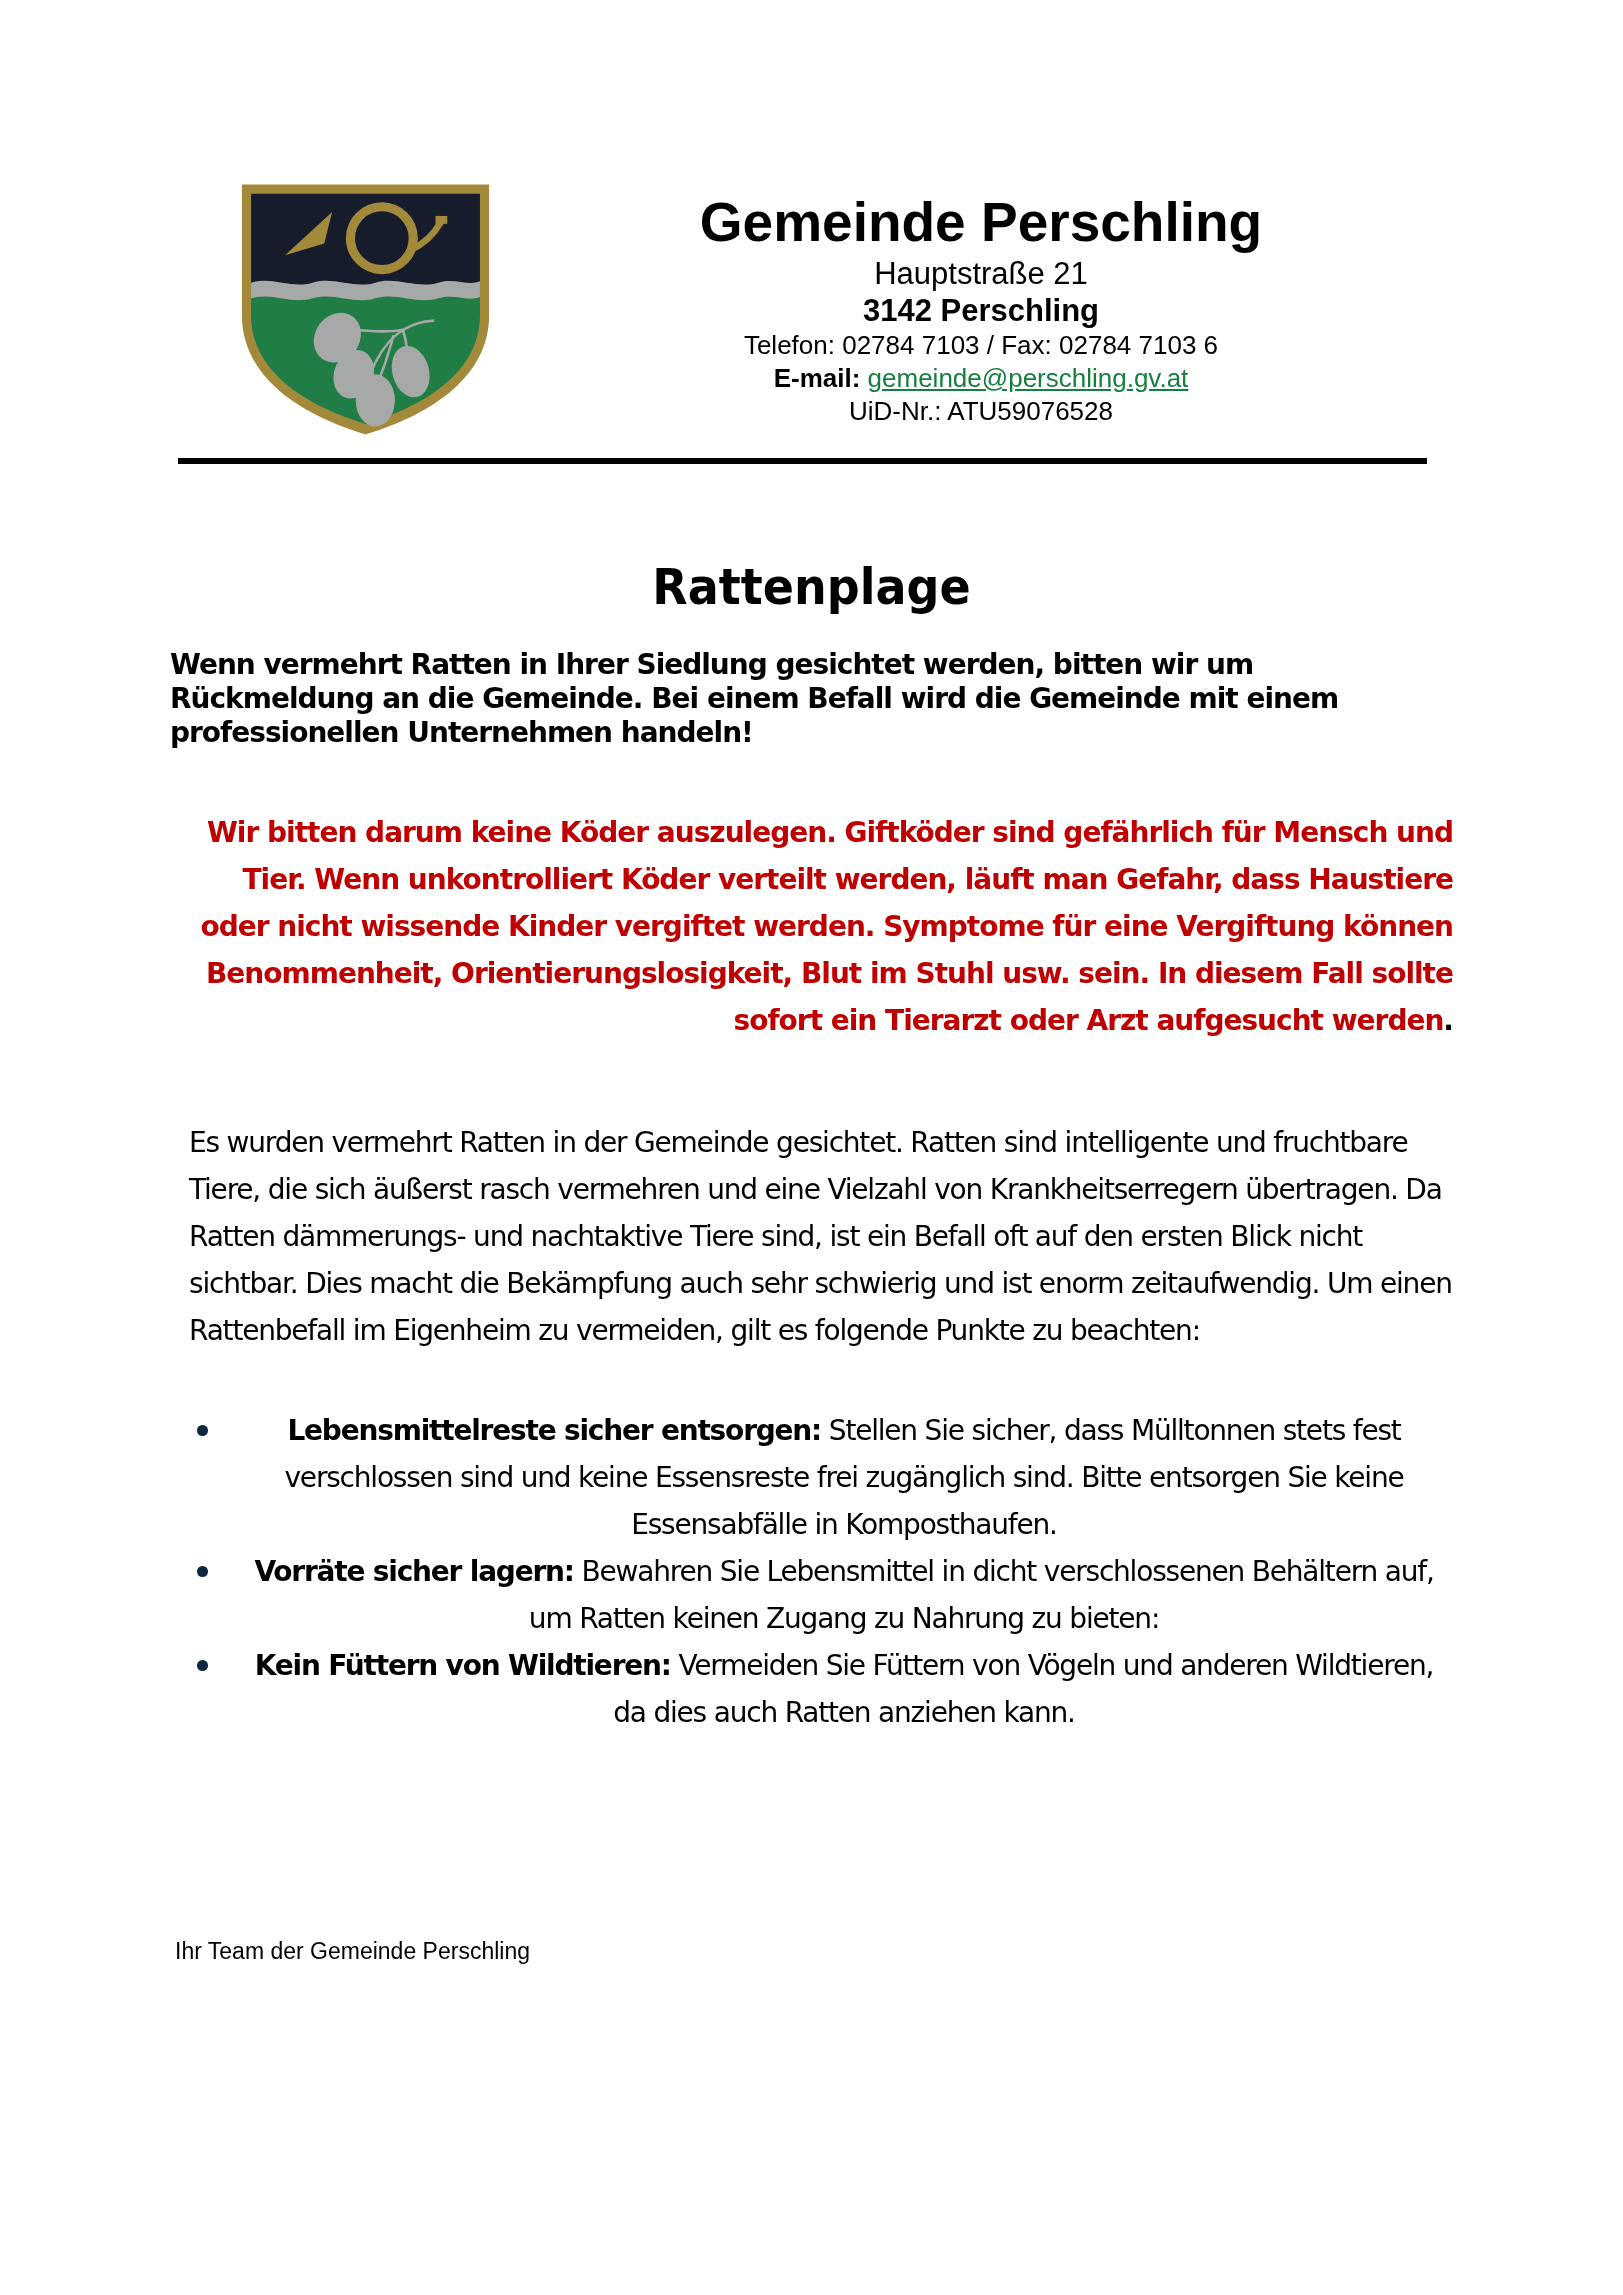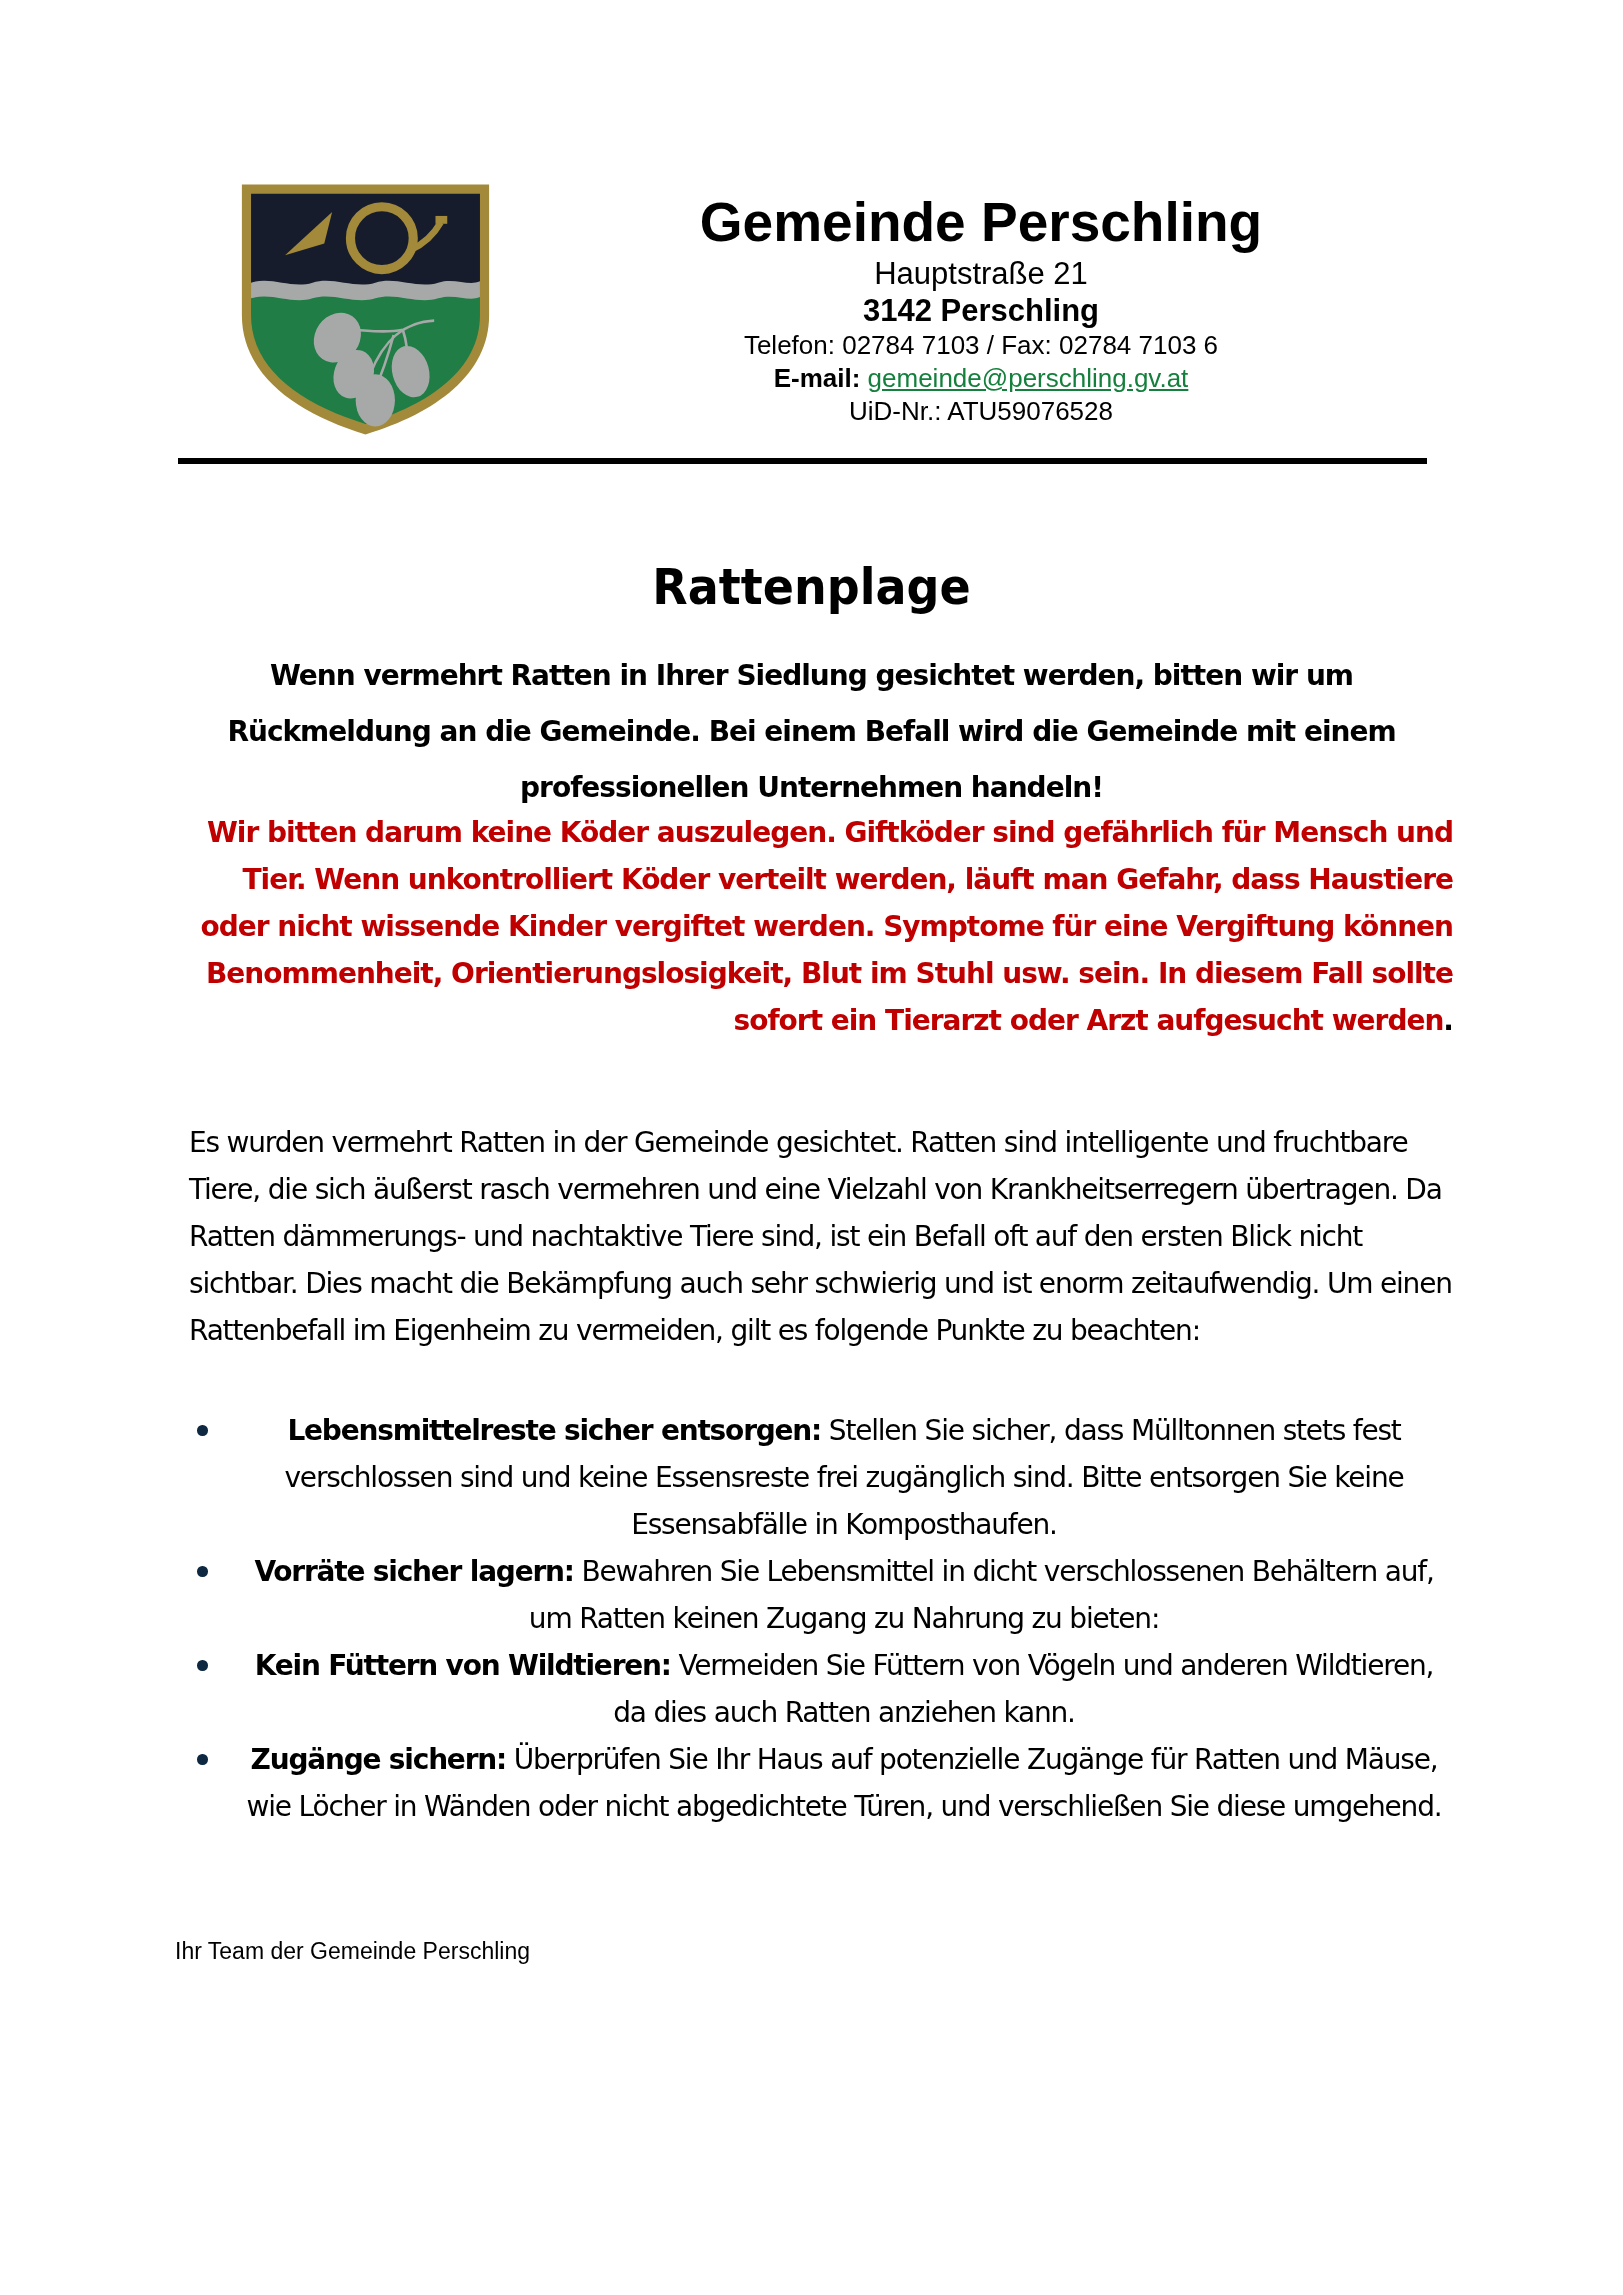--- a/index.html
+++ b/index.html
@@ -7,21 +7,21 @@
   .crest { position: absolute; left: 239px; top: 178px; width: 253px; height: 259px; }
   .letterhead { position: absolute; left: 654px; top: 190px; width: 654px; text-align: center; font-family: "Liberation Sans", sans-serif; }
   .lh-name { font-size: 55px; font-weight: bold; line-height: 65px; margin: 0; }
   .lh-line { font-size: 31px; line-height: 37px; }
   .lh-line.bold { font-weight: bold; }
   .lh-small { font-size: 26px; line-height: 33px; }
   .lh-email-label { font-weight: bold; }
   .lh-email { color: #15803d; text-decoration: underline; }
   .rule { position: absolute; left: 178px; top: 458px; width: 1249px; height: 5.9px; background: #000; }
   .title { position: absolute; left: 0; width: 1623px; top: 555px; text-align: center; font-family: "DejaVu Sans", sans-serif; font-weight: bold; font-size: 50px; line-height: 65px; margin: 0; transform: scaleX(0.92); }
-  .lead { position: absolute; left: 170px; width: 1283px; top: 648px; text-align: center; font-family: "DejaVu Sans", sans-serif; font-weight: bold; font-size: 28px; line-height: 56px; margin: 0; letter-spacing: -1px; }
+  .lead { position: absolute; left: 170px; width: 1283px; top: 648px; font-family: "DejaVu Sans", sans-serif; font-weight: bold; font-size: 28px; line-height: 34px; margin: 0; letter-spacing: -1px; }
   .warn { position: absolute; left: 170px; width: 1283px; top: 809px; text-align: right; font-family: "DejaVu Sans", sans-serif; font-weight: bold; font-size: 28px; line-height: 47px; margin: 0; color: #c00000; letter-spacing: -1px; }
   .warn .dot { color: #000; }
   .body-para { position: absolute; left: 175px; width: 1269px; top: 1105px; font-family: "DejaVu Sans", sans-serif; font-size: 28px; line-height: 47px; margin: 14px; letter-spacing: -1.2px; }
   .list { position: absolute; left: 175px; width: 1269px; top: 1407px; margin: 0; padding: 0; list-style: none; font-family: "DejaVu Sans", sans-serif; font-size: 28px; line-height: 47px; letter-spacing: -1.2px; }
   .list li { position: relative; padding-left: 69px; text-align: center; }
   .bullet { position: absolute; left: 22px; top: 18.3px; width: 10.5px; height: 10.5px; border-radius: 50%; background: #0e2841; }
   .list .lbl { font-weight: bold; }
   .signoff { position: absolute; left: 175px; top: 1932px; font-family: "Liberation Sans", sans-serif; font-size: 23px; line-height: 39px; margin: 0; }
 </style>
 </head>
@@ -70,17 +70,16 @@
 <p class="lead">Wenn vermehrt Ratten in Ihrer Siedlung gesichtet werden, bitten wir um Rückmeldung an die Gemeinde. Bei einem Befall wird die Gemeinde mit einem professionellen Unternehmen handeln!</p>
 
 <p class="warn"><span>Wir bitten darum keine Köder auszulegen. Giftköder sind gefährlich für Mensch und Tier. Wenn unkontrolliert Köder verteilt werden, läuft man Gefahr, dass Haustiere oder nicht wissende Kinder vergiftet werden. Symptome für eine Vergiftung können Benommenheit, Orientierungslosigkeit, Blut im Stuhl usw. sein. In diesem Fall sollte sofort ein Tierarzt oder Arzt aufgesucht werden</span><span class="dot">.</span></p>
 
 <p class="body-para">Es wurden vermehrt Ratten in der Gemeinde gesichtet. Ratten sind intelligente und fruchtbare Tiere, die sich äußerst rasch vermehren und eine Vielzahl von Krankheitserregern übertragen. Da Ratten dämmerungs- und nachtaktive Tiere sind, ist ein Befall oft auf den ersten Blick nicht sichtbar. Dies macht die Bekämpfung auch sehr schwierig und ist enorm zeitaufwendig. Um einen Rattenbefall im Eigenheim zu vermeiden, gilt es folgende Punkte zu beachten:</p>
 
 <ul class="list">
   <li><span class="bullet"></span><span class="lbl">Lebensmittelreste sicher entsorgen:</span><span> Stellen Sie sicher, dass Mülltonnen stets fest verschlossen sind und keine Essensreste frei zugänglich sind. Bitte entsorgen Sie keine Essensabfälle in Komposthaufen.</span></li>
   <li><span class="bullet"></span><span class="lbl">Vorräte sicher lagern:</span><span> Bewahren Sie Lebensmittel in dicht verschlossenen Behältern auf, um Ratten keinen Zugang zu Nahrung zu bieten:</span></li>
   <li><span class="bullet"></span><span class="lbl">Kein Füttern von Wildtieren:</span><span> Vermeiden Sie Füttern von Vögeln und anderen Wildtieren, da dies auch Ratten anziehen kann.</span></li>
-  <li><span class="bullet"></span><span class="lbl">Zugänge sichern:</span><span> Überprüfen Sie Ihr Haus auf potenzielle Zugänge für Ratten und Mäuse, wie Löcher in Wänden oder nicht abgedichtete Türen, und verschließen Sie diese umgehend.</span></li>
 </ul>
 
 <p class="signoff">Ihr Team der Gemeinde Perschling</p>
 
 
 </body></html>

